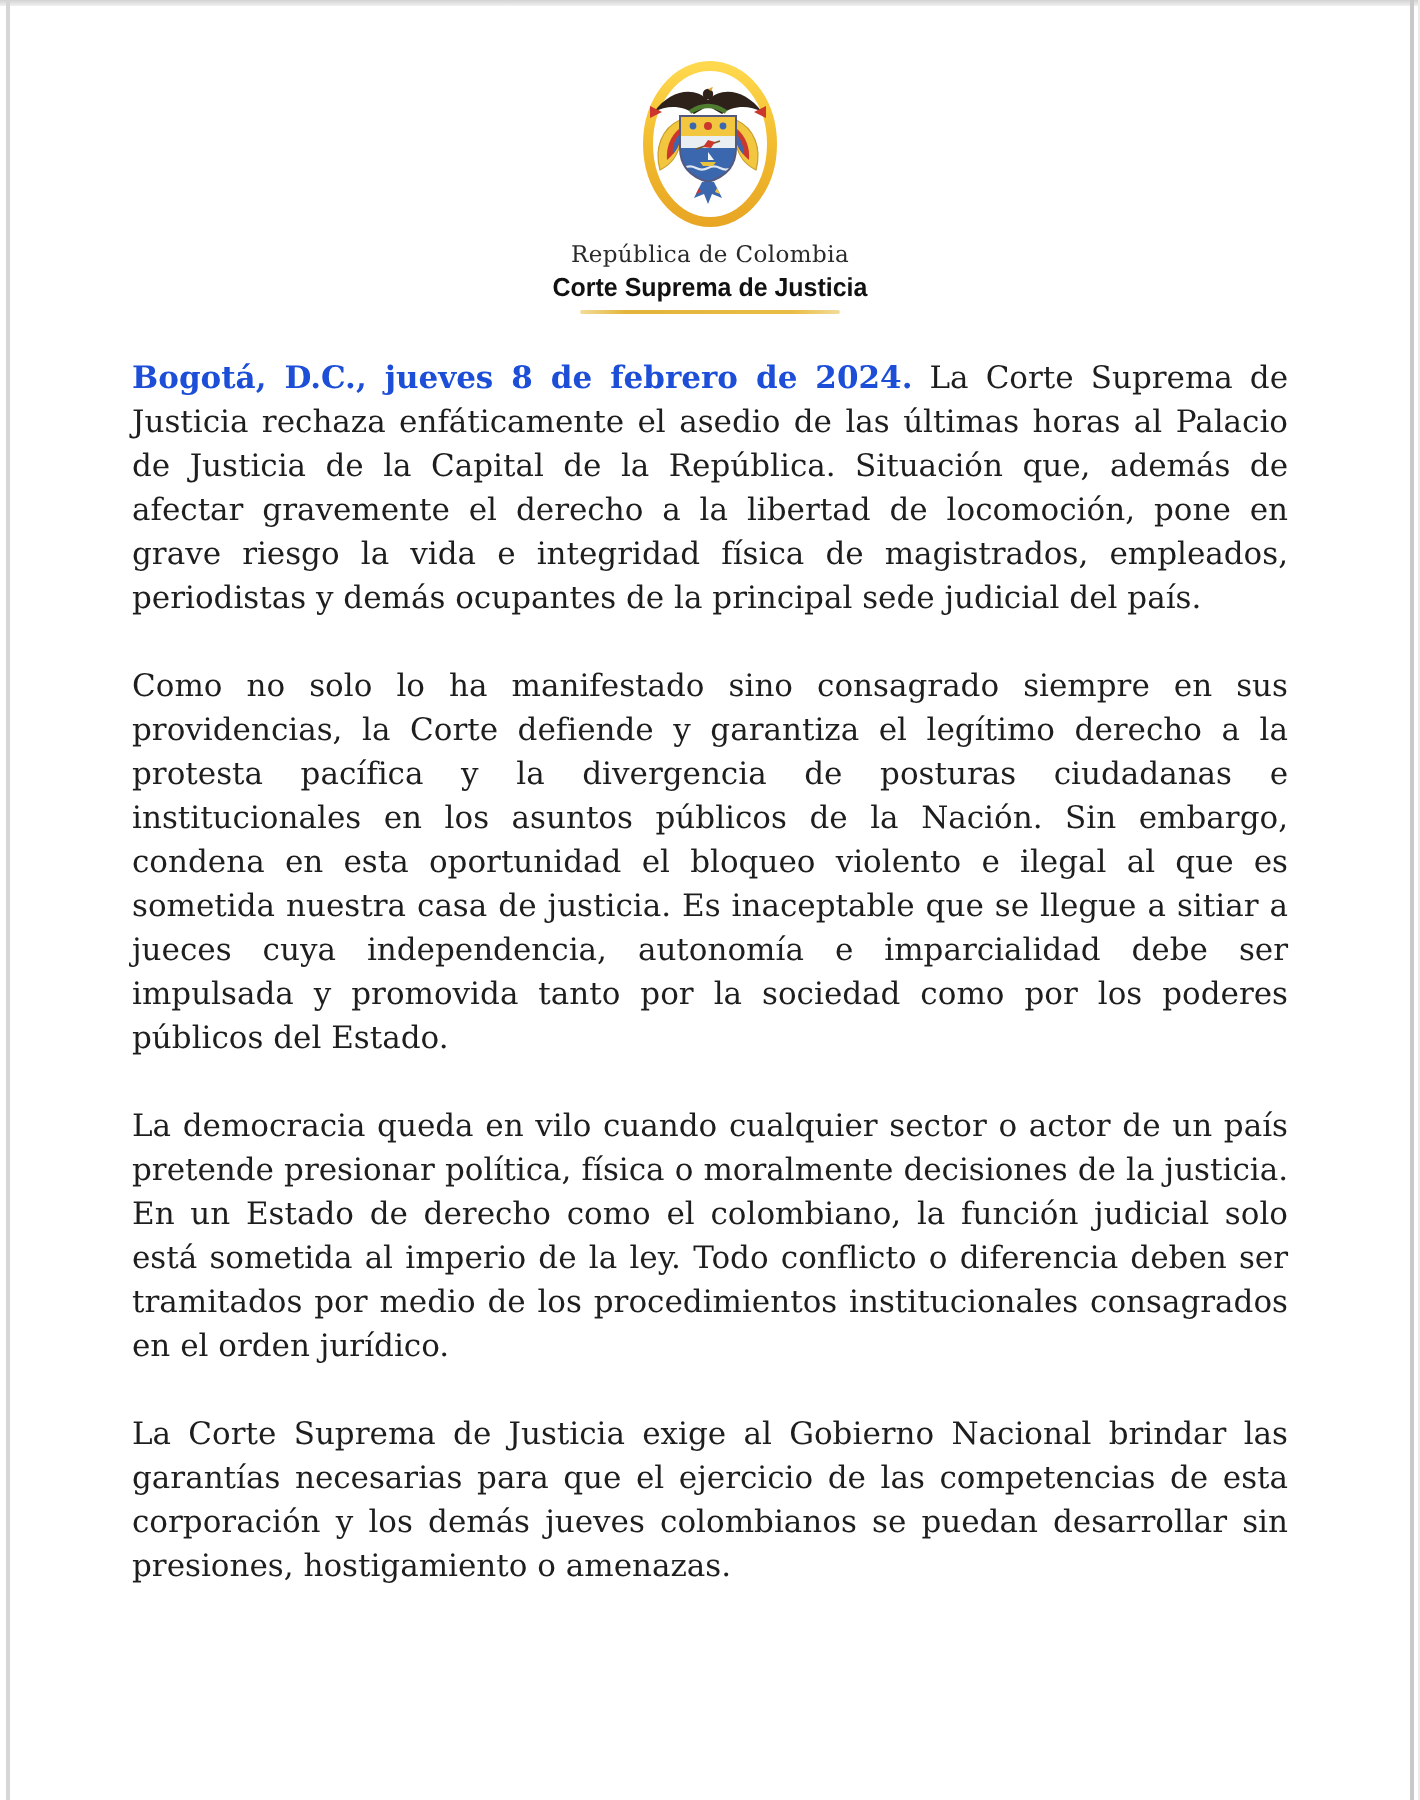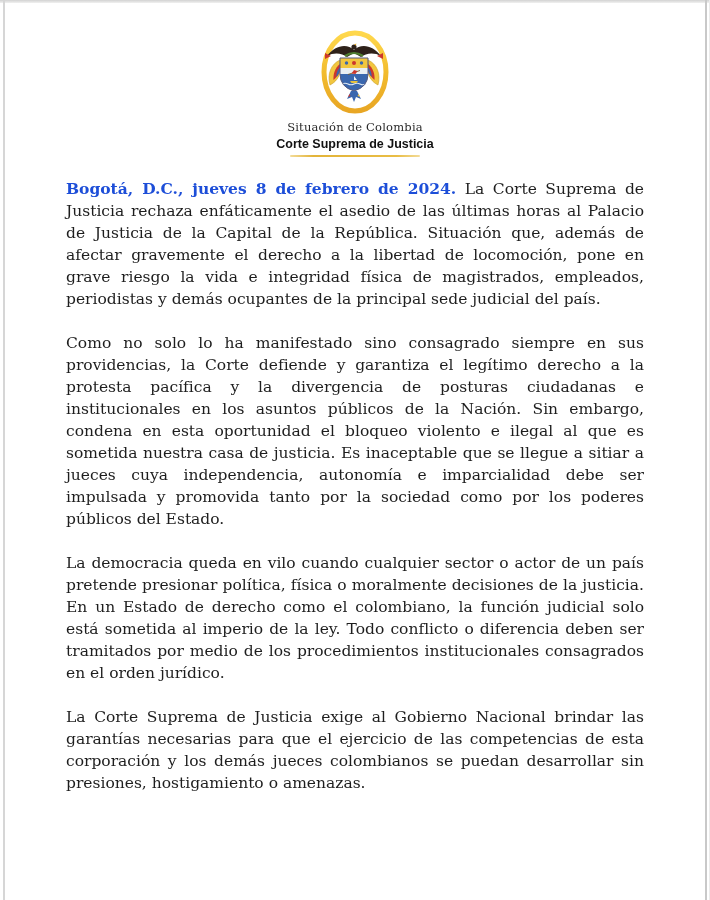--- a/index.html
+++ b/index.html
@@ -129,29 +129,29 @@
       <path d="M30 51 h8 l-1.5 2 h-5 z" fill="#e8c23c"></path>
       <path d="M34 46 l3 4 h-3 z" fill="#f4f7fa"></path>
 
       <path d="M20 28 H48 V44 Q48 57 34 61 Q20 57 20 44 Z" fill="none" stroke="#55597e" stroke-width="1"></path>
 
       <path d="M31 61 l-4 8 5 -2 2 5 2 -5 5 2 -4 -8 Z" fill="#3a67ae"></path>
       <path d="M29.5 64 l-1.5 3 2.5 -1 z" fill="#cc372d"></path>
       <path d="M38.5 64 l1.5 3 -2.5 -1 z" fill="#f2c63f"></path>
     </svg>
 
-    <span class="republic-label">Situación de Colombia</span>
+    <span class="republic-label">República de Colombia</span>
     <span class="court-label">Corte Suprema de Justicia</span>
     <div class="gold-rule"></div>
   </div>
 
 
   <div class="body-text">
     <p class="para"><strong class="lead">Bogotá, D.C., jueves 8 de febrero de 2024.</strong> <span>La Corte Suprema de Justicia rechaza enfáticamente el asedio de las últimas horas al Palacio de Justicia de la Capital de la República. Situación que, además de afectar gravemente el derecho a la libertad de locomoción, pone en grave riesgo la vida e integridad física de magistrados, empleados, periodistas y demás ocupantes de la principal sede judicial del país.</span></p>
 
     <p class="para"><span>Como no solo lo ha manifestado sino consagrado siempre en sus providencias, la Corte defiende y garantiza el legítimo derecho a la protesta pacífica y la divergencia de posturas ciudadanas e institucionales en los asuntos públicos de la Nación. Sin embargo, condena en esta oportunidad el bloqueo violento e ilegal al que es sometida nuestra casa de justicia. Es inaceptable que se llegue a sitiar a jueces cuya independencia, autonomía e imparcialidad debe ser impulsada y promovida tanto por la sociedad como por los poderes públicos del Estado.</span></p>
 
     <p class="para"><span>La democracia queda en vilo cuando cualquier sector o actor de un país pretende presionar política, física o moralmente decisiones de la justicia. En un Estado de derecho como el colombiano, la función judicial solo está sometida al imperio de la ley. Todo conflicto o diferencia deben ser tramitados por medio de los procedimientos institucionales consagrados en el orden jurídico.</span></p>
 
-    <p class="para"><span>La Corte Suprema de Justicia exige al Gobierno Nacional brindar las garantías necesarias para que el ejercicio de las competencias de esta corporación y los demás jueces colombianos se puedan desarrollar sin presiones, hostigamiento o amenazas.</span></p>
+    <p class="para"><span>La Corte Suprema de Justicia exige al Gobierno Nacional brindar las garantías necesarias para que el ejercicio de las competencias de esta corporación y los demás jueves colombianos se puedan desarrollar sin presiones, hostigamiento o amenazas.</span></p>
   </div>
 
 </div>
 
 </body></html>

